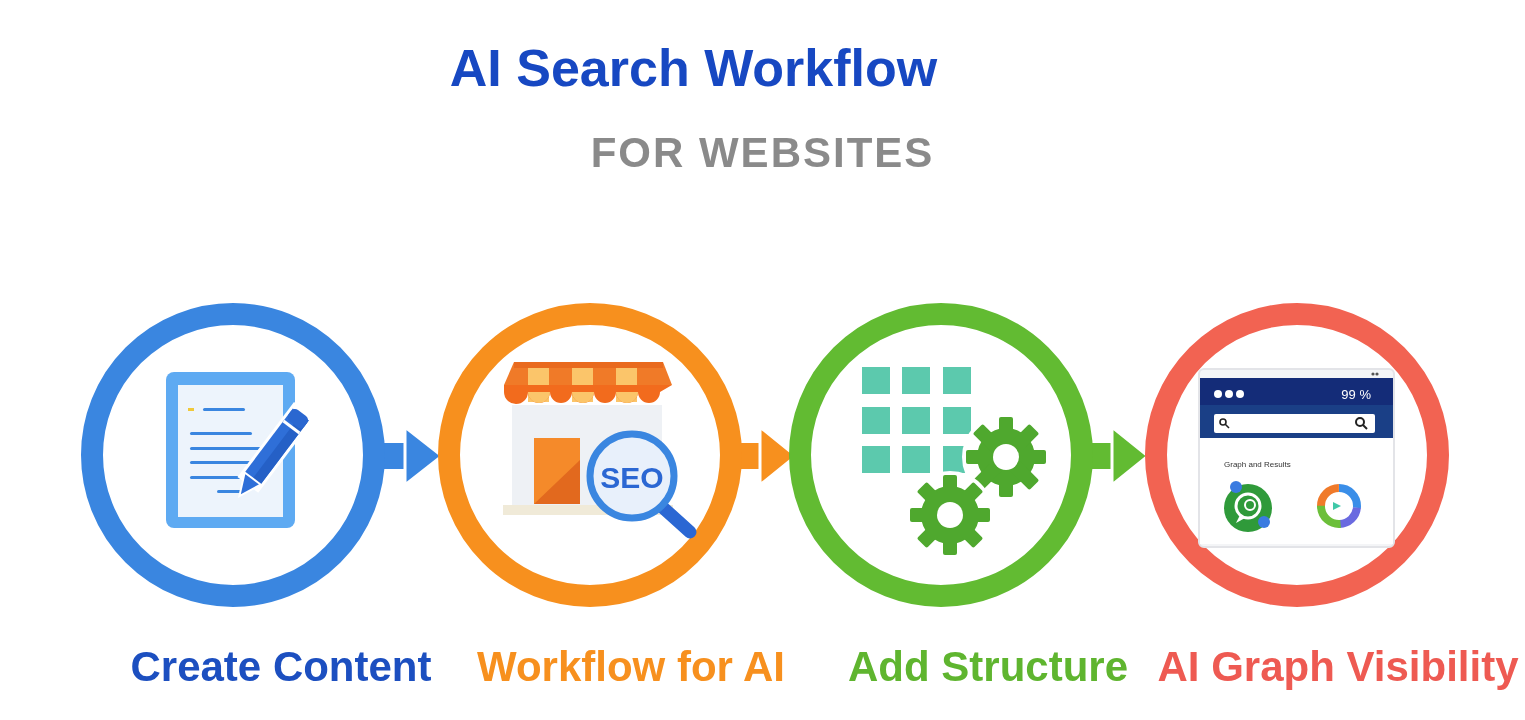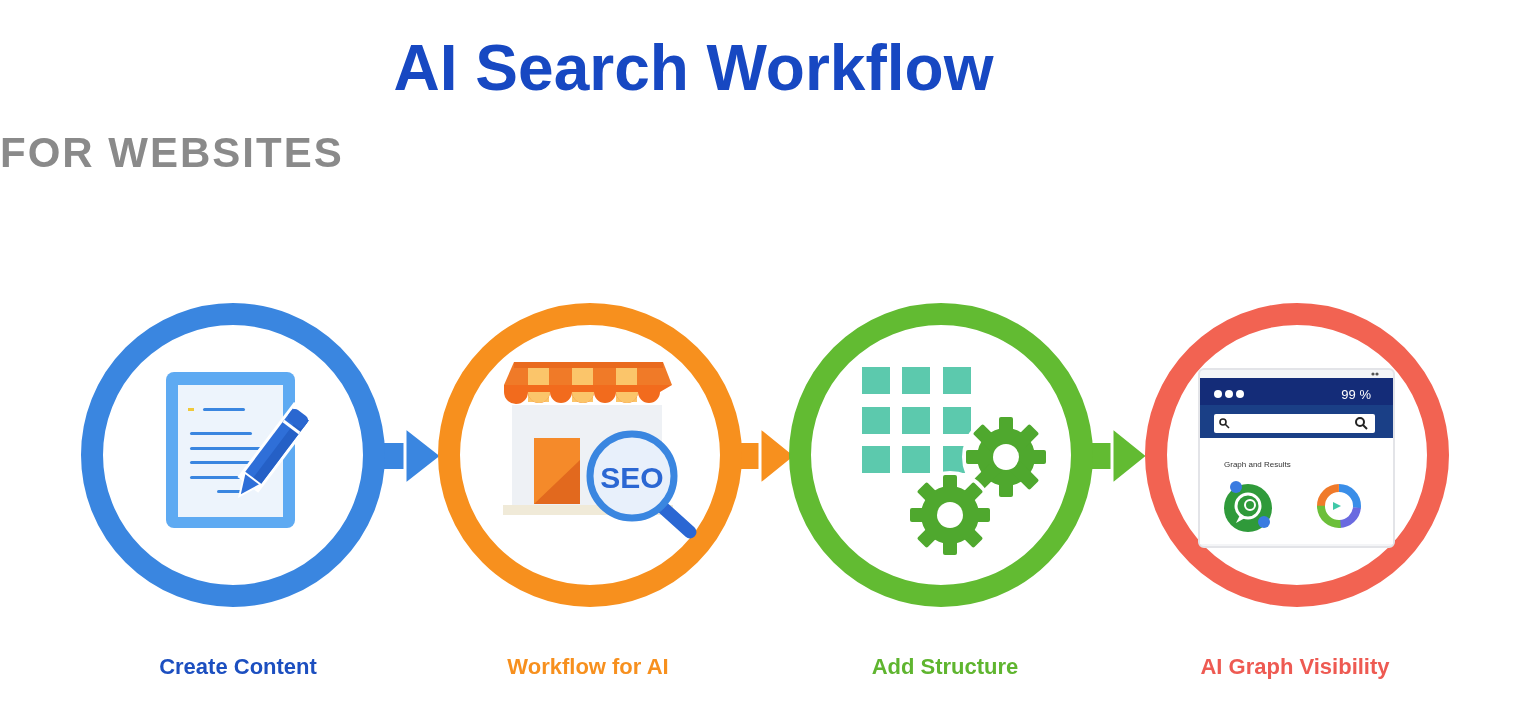--- a/index.html
+++ b/index.html
@@ -1,20 +1,20 @@
 <!DOCTYPE html>
 <html><head>
 <meta charset="utf-8">
 <style>
   html, body { margin: 0; padding: 0; background: #ffffff; }
   body { width: 1525px; height: 720px; position: relative; overflow: hidden; font-family: "Liberation Sans", "DejaVu Sans", sans-serif; }
-  .title { position: absolute; left: 0; width: 1387px; top: 28px; text-align: center; font-size: 64px; font-weight: bold; color: #1748c2; letter-spacing: 0px; line-height: 80px; }
-  .subtitle { position: absolute; left: 0; width: 1525px; top: 128px; font-size: 42px; font-weight: bold; color: #8a8a8a; letter-spacing: 2px; line-height: 50px; }
+  .title { position: absolute; left: 0; width: 1387px; top: 28px; text-align: center; font-size: 52px; font-weight: bold; color: #1748c2; letter-spacing: 0px; line-height: 80px; }
+  .subtitle { position: absolute; left: 0; width: 1525px; top: 128px; text-align: center; font-size: 42px; font-weight: bold; color: #8a8a8a; letter-spacing: 2px; line-height: 50px; }
   .diagram { position: absolute; left: 0; top: 280px; width: 1525px; height: 350px; }
-  .step-label { position: absolute; top: 645px; font-size: 22px; font-weight: bold; line-height: 44px; white-space: nowrap; text-align: center; transform: translateX(-50%); }
+  .step-label { position: absolute; top: 645px; font-size: 42px; font-weight: bold; line-height: 44px; white-space: nowrap; text-align: center; transform: translateX(-50%); margin-left: 43px; }
 </style>
 </head>
 <body>
 
 <div class="title">AI Search Workflow</div>
 <div class="subtitle">FOR WEBSITES</div>
 
 <svg class="diagram" viewBox="0 280 1525 350" width="1525" height="350" xmlns="http://www.w3.org/2000/svg">
 
   <g>

